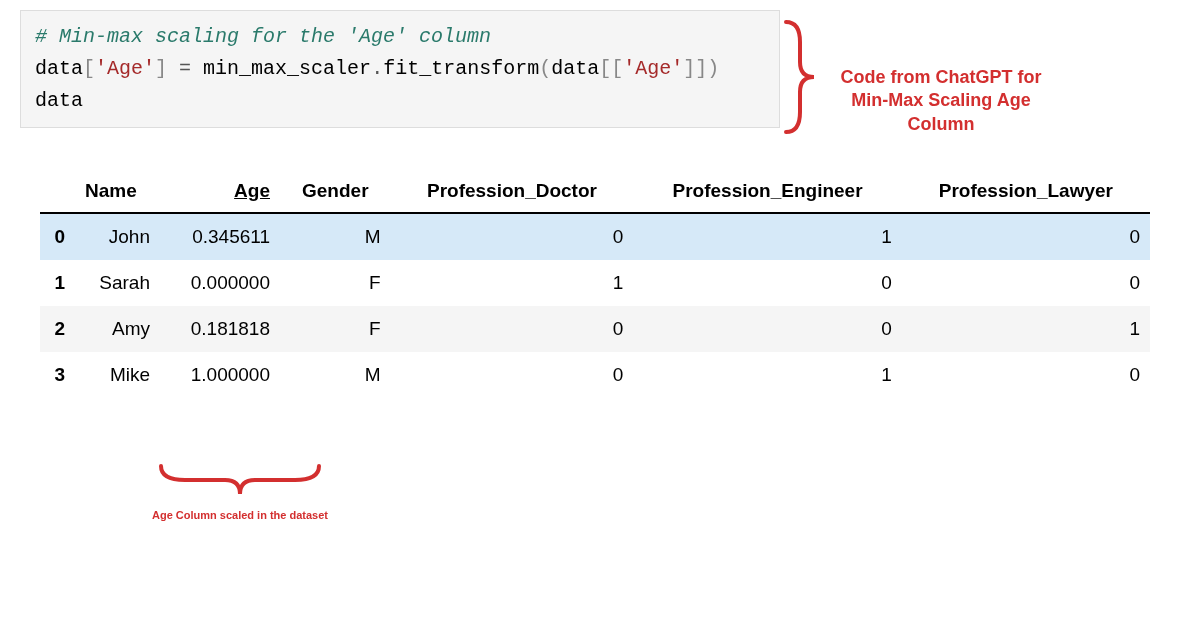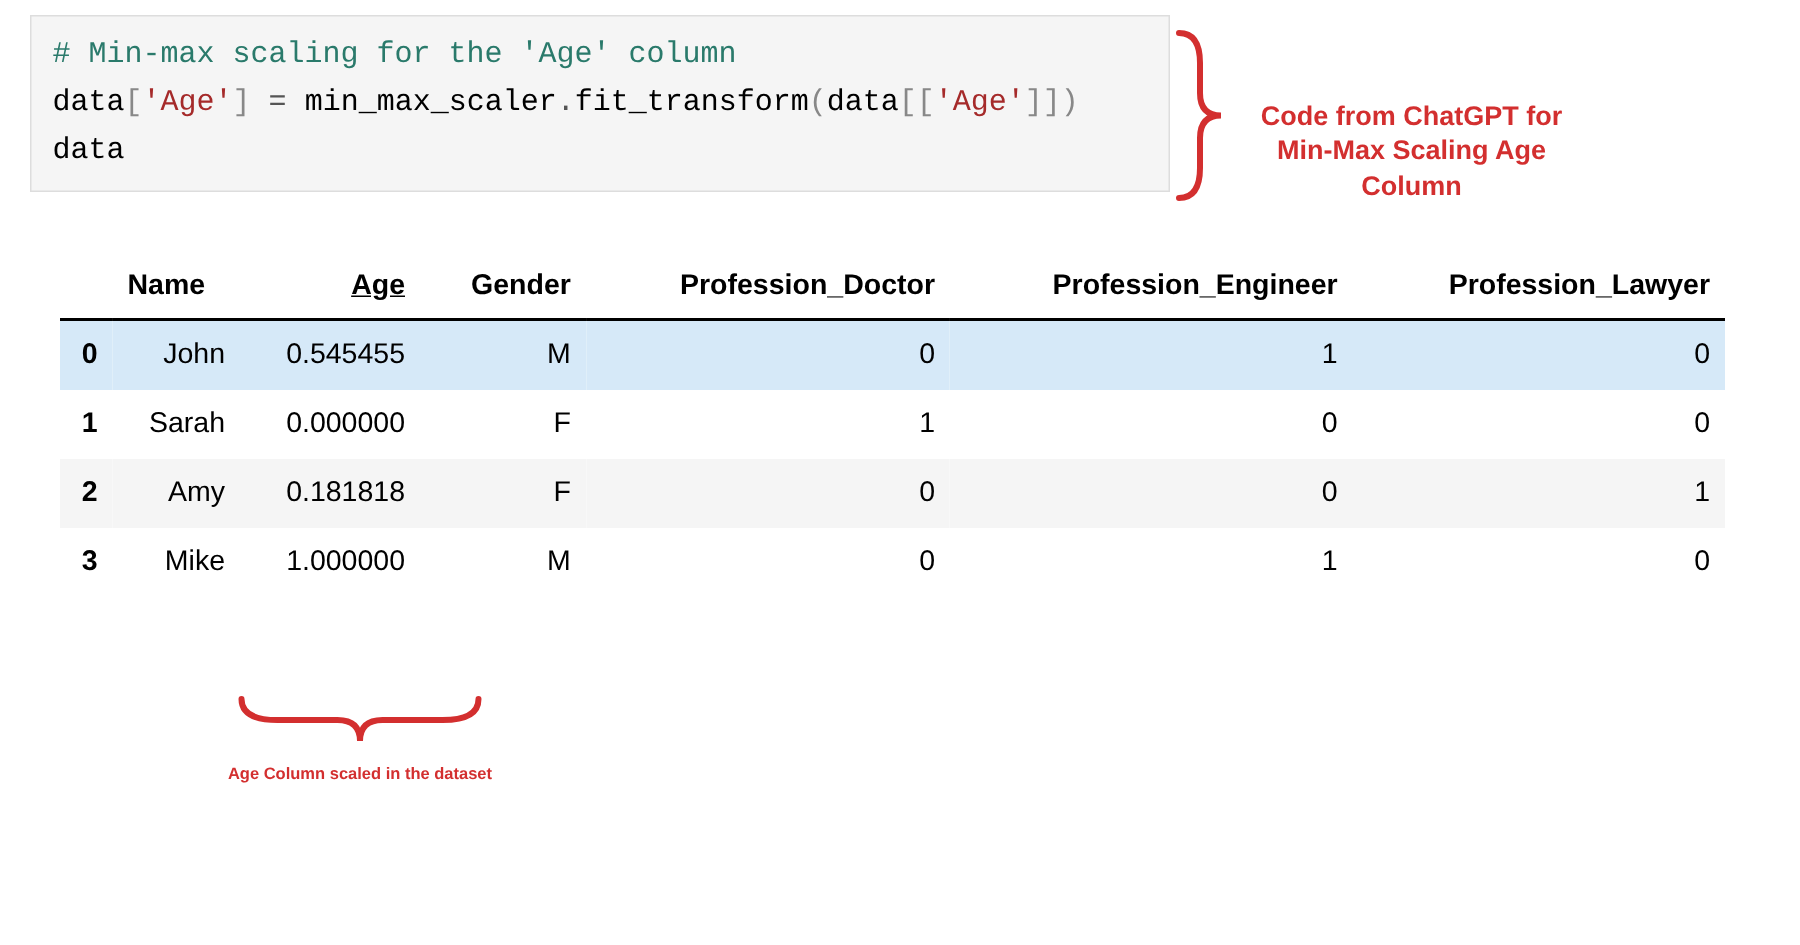--- a/index.html
+++ b/index.html
@@ -14,21 +14,21 @@
     .code-block {
       background: #f5f5f5;
       border: 1px solid #ddd;
       padding: 10px 14px;
       font-family: "Courier New", monospace;
       font-size: 20px;
       line-height: 1.6;
       width: 760px;
       margin-left: 10px;
     }
-    .code-comment { color: #2a7a6b; }
+    .code-comment { color: #2a7a6b; font-style: italic; }
     .code-line { color: #000; white-space: pre; }
     .code-str { color: #a52a2a; }
     .code-op { color: #555; }
     .code-paren { color: #888; }
 
     .annotation-right {
       position: absolute;
       left: 778px;
       top: 18px;
       width: 280px;
@@ -55,21 +55,21 @@
       width: 1110px;
     }
     table {
       border-collapse: collapse;
       font-size: 19px;
       width: 100%;
     }
     thead th {
       font-weight: bold;
       padding: 12px 10px 10px;
-      text-align: right;
+      text-align: center;
       border-bottom: 2px solid #000;
     }
     thead th.idx { text-align: right; width: 35px; }
     thead th.name { text-align: left; width: 85px; }
     thead th.age { text-align: right; width: 120px; text-decoration: underline; }
     tbody td {
       padding: 12px 10px;
       text-align: right;
     }
     tbody td.idx { font-weight: bold; }
@@ -122,21 +122,21 @@
         <th>Gender</th>
         <th>Profession_Doctor</th>
         <th>Profession_Engineer</th>
         <th>Profession_Lawyer</th>
       </tr>
     </thead>
     <tbody>
       <tr class="hl">
         <td class="idx">0</td>
         <td>John</td>
-        <td>0.545455</td>
+        <td>0.345611</td>
         <td>M</td>
         <td>0</td>
         <td>1</td>
         <td>0</td>
       </tr>
       <tr>
         <td class="idx">1</td>
         <td>Sarah</td>
         <td>0.000000</td>
         <td>F</td>

